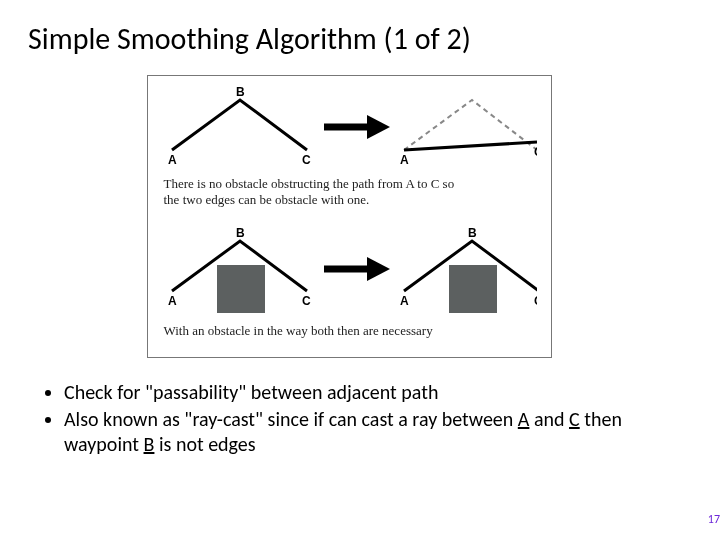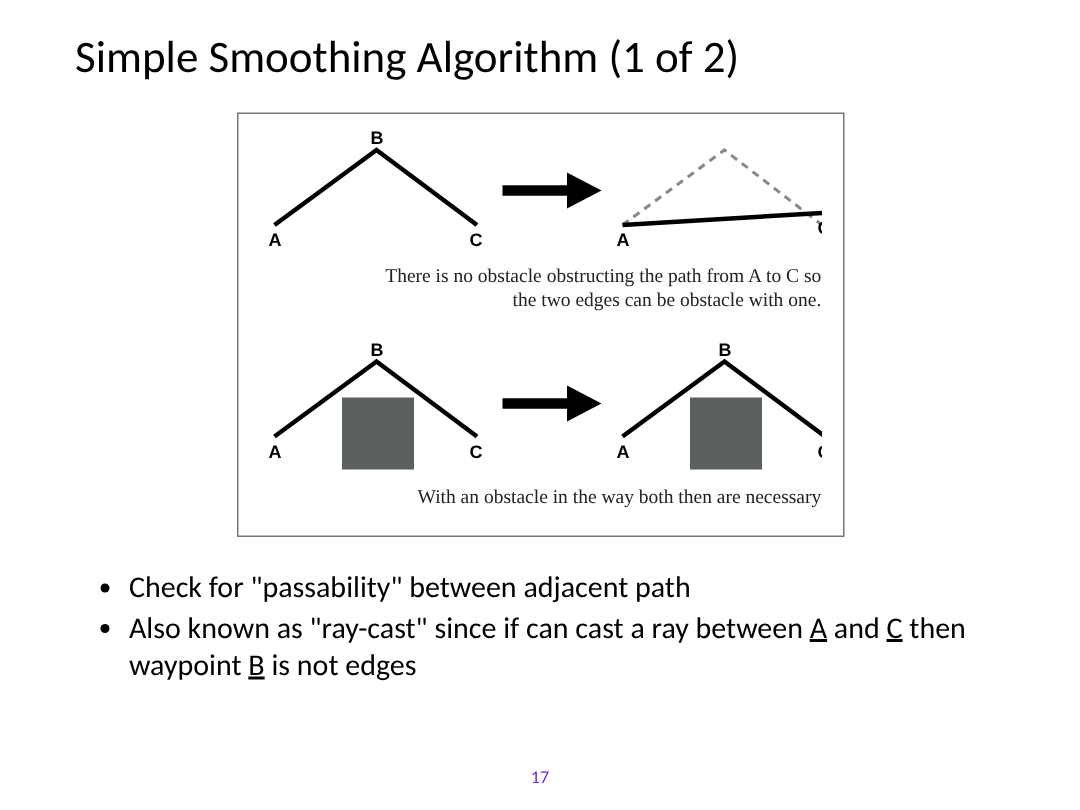--- a/index.html
+++ b/index.html
@@ -10,21 +10,21 @@
     background: #ffffff;
     font-family: Calibri, Arial, sans-serif;
     color: #000;
     position: relative;
   }
   .slide {
     width: 720px;
     height: 540px;
     position: relative;
     box-sizing: border-box;
-    padding: 20px 50px 0 50px;
+    padding: 20px 50px 0 28px;
   }
   .title {
     font-size: 30px;
     font-weight: 400;
     margin: 0 0 18px 0;
   }
   .figure-wrap {
     text-align: center;
   }
   .figure {
@@ -33,39 +33,39 @@
     padding: 6px 14px 8px 14px;
     background: #fff;
   }
   svg.diagram {
     display: block;
   }
   .caption {
     font-family: Georgia, "Times New Roman", serif;
     font-size: 13px;
     color: #222;
-    text-align: right;
+    text-align: left;
     margin: 4px 0 10px 2px;
     line-height: 1.25;
   }
   .bullets {
     margin: 22px 0 0 0;
     padding: 0 0 0 36px;
     list-style: disc;
     font-size: 20px;
     line-height: 1.25;
   }
   .bullets li { margin-bottom: 2px; }
   .adj { }
   .footer {
     position: absolute;
     bottom: 14px;
     left: 0;
     width: 100%;
-    text-align: center;
+    text-align: right;
     font-size: 12px;
     color: #6d28d9;
   }
   .lbl {
     font-family: Arial, sans-serif;
     font-size: 12px;
     font-weight: bold;
     fill: #000;
   }
 </style>

